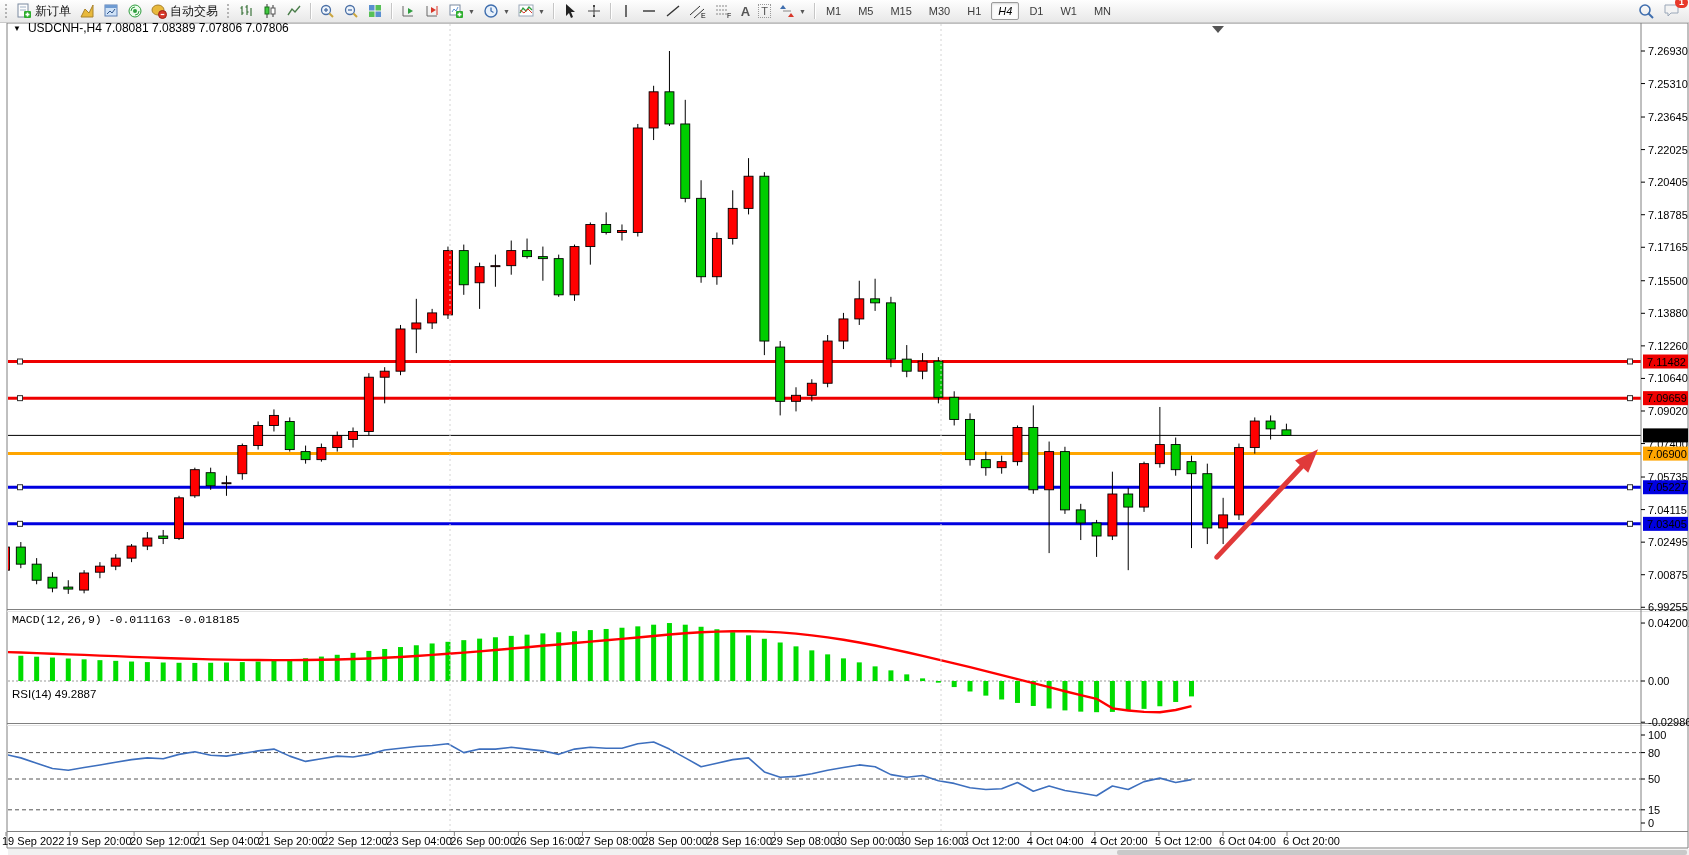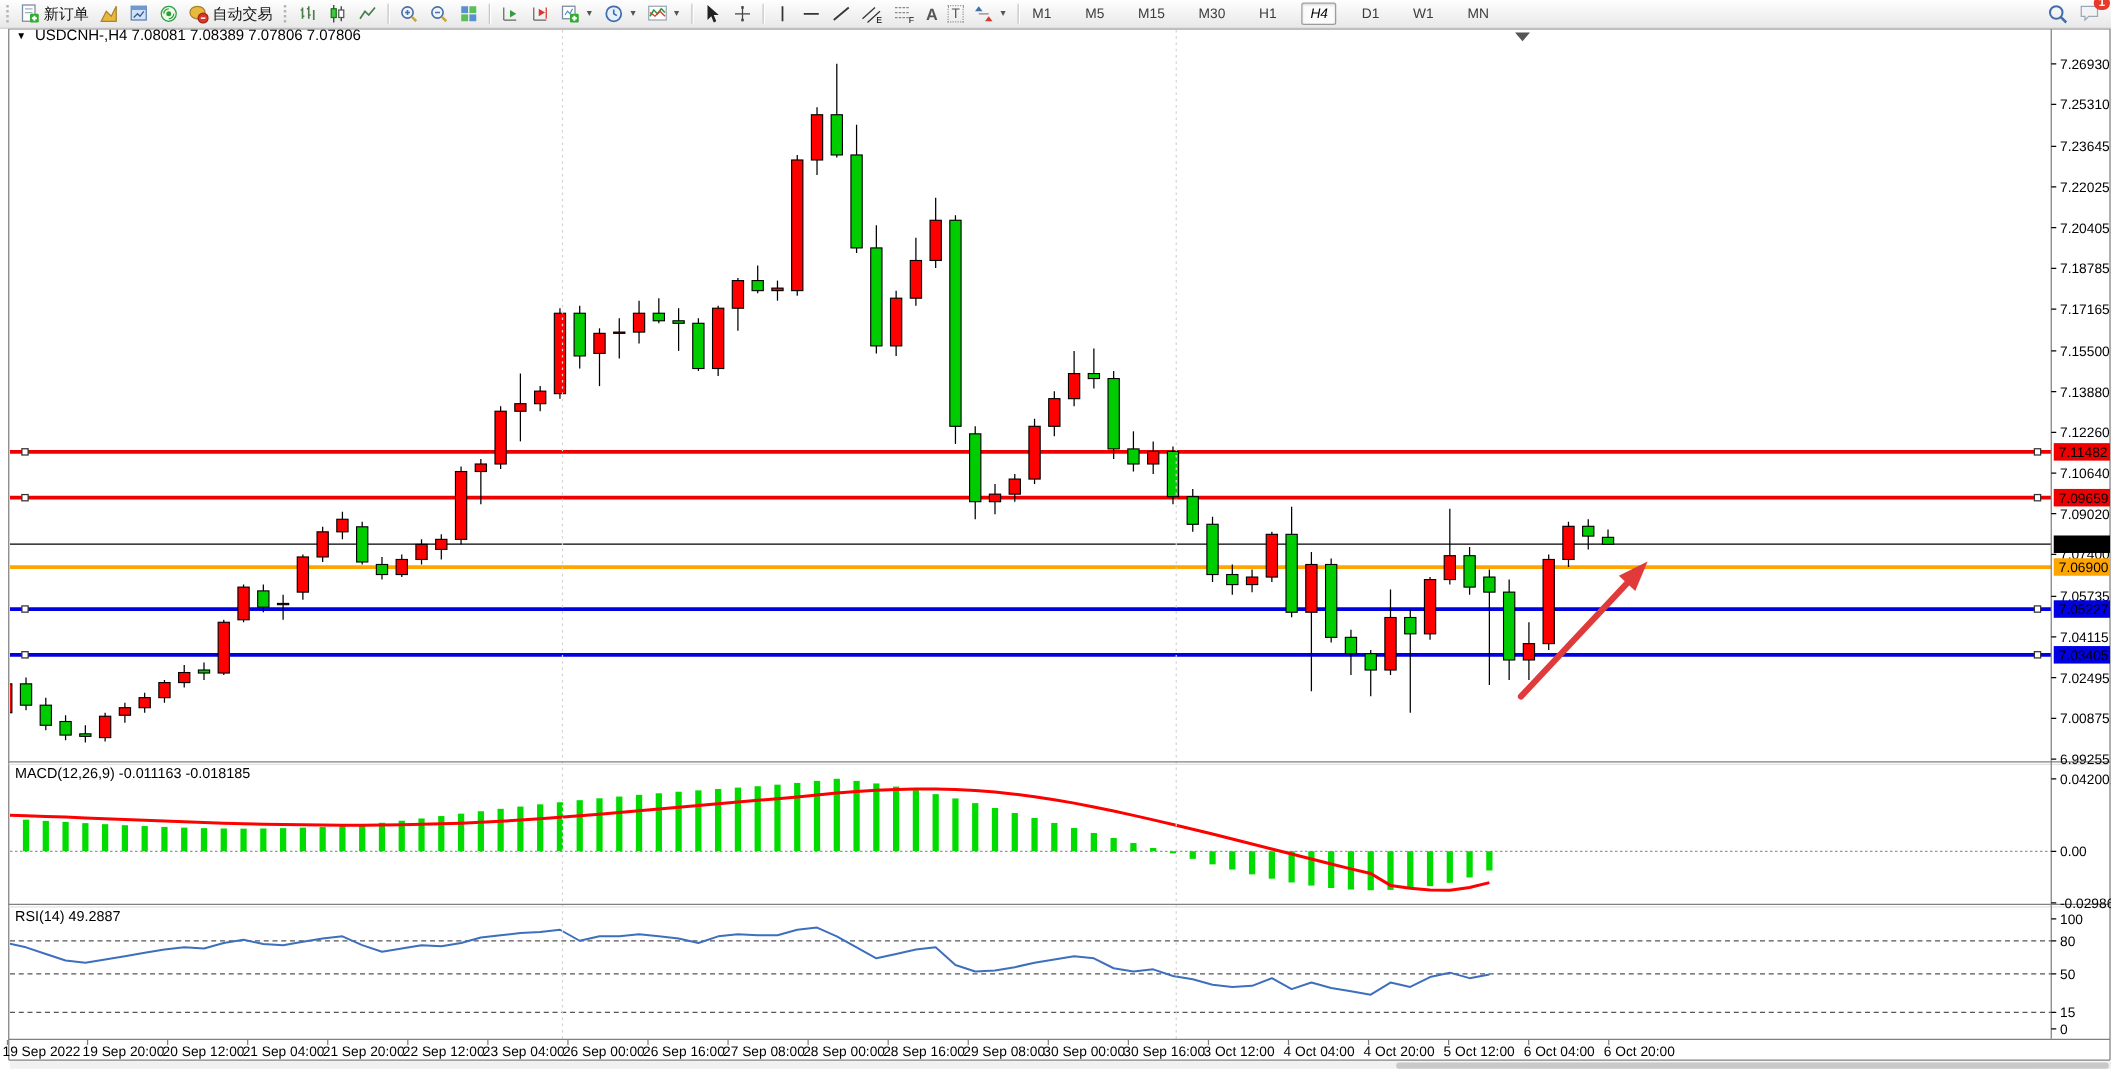--- a/index.html
+++ b/index.html
@@ -14,22 +14,22 @@
   .tf{font-size:11px;color:#3c3c3c;padding:2px 6px;border:1px solid transparent;border-radius:2px;}
   .tf.active{background:#fcfcfc;border-color:#9c9c9c;color:#000;box-shadow:inset 0 1px 2px #d8d8d8;font-style:italic;}
   .dd{font-size:7px;color:#555;margin-left:1px;}
   .right{margin-left:auto;display:flex;align-items:center;gap:8px;padding-right:8px;}
   .badge{position:absolute;top:-5px;right:-7px;background:#e8392a;color:#fff;border-radius:8px;
          font-size:9px;line-height:11px;min-width:7px;padding:0 3px;text-align:center;font-weight:bold;}
   .pos{position:relative;}
   .overlay-label{position:absolute;color:#000;white-space:nowrap;z-index:3;}
   #chart-title{left:13px;top:21px;font-size:12px;}
   #chart-title .tri{font-size:8px;color:#000;margin-right:7px;vertical-align:1px;}
-  #macd-label{left:12px;top:613px;font-size:11.5px;}
-  #rsi-label{left:12px;top:728px;font-size:11.5px;}
+  #macd-label{left:12px;top:613px;font-size:11.5px;font-family:Liberation Mono, monospace;}
+  #rsi-label{left:12px;top:688px;font-size:11.5px;}
   #plot{position:absolute;left:0;top:0;z-index:1;font-family:"Liberation Sans",sans-serif;}
   #scroll-track{position:absolute;left:8px;top:849px;width:1681px;height:6px;background:#f1f1f1;z-index:2;}
   #scroll-thumb{position:absolute;left:1117px;top:850px;width:570px;height:5px;background:#c9c9c9;border-radius:2px;z-index:3;}
   svg text{fill:#000;}
 </style>
 </head>
 <body>
 
 <div class="toolbar">
   <span class="grip"></span>
@@ -221,21 +221,21 @@
     <svg width="16" height="16">
       <polygon points="4,2 7,6 1,6" fill="#3f6eae"></polygon>
       <polygon points="12,10 15,14 9,14" fill="#d8372a"></polygon>
       <line x1="4" y1="8" x2="12" y2="8" stroke="#888"></line>
     </svg>
     <span class="dd">▼</span>
   </div>
 
   <span class="sep"></span>
 
-  <div id="tf-group" style="display:flex;align-items:center;gap:13px;">
+  <div id="tf-group" style="display:flex;align-items:center;gap:3px;">
       <span class="tf">M1</span>
       <span class="tf">M5</span>
       <span class="tf">M15</span>
       <span class="tf">M30</span>
       <span class="tf">H1</span>
       <span class="tf active">H4</span>
       <span class="tf">D1</span>
       <span class="tf">W1</span>
       <span class="tf">MN</span>
     </div>

